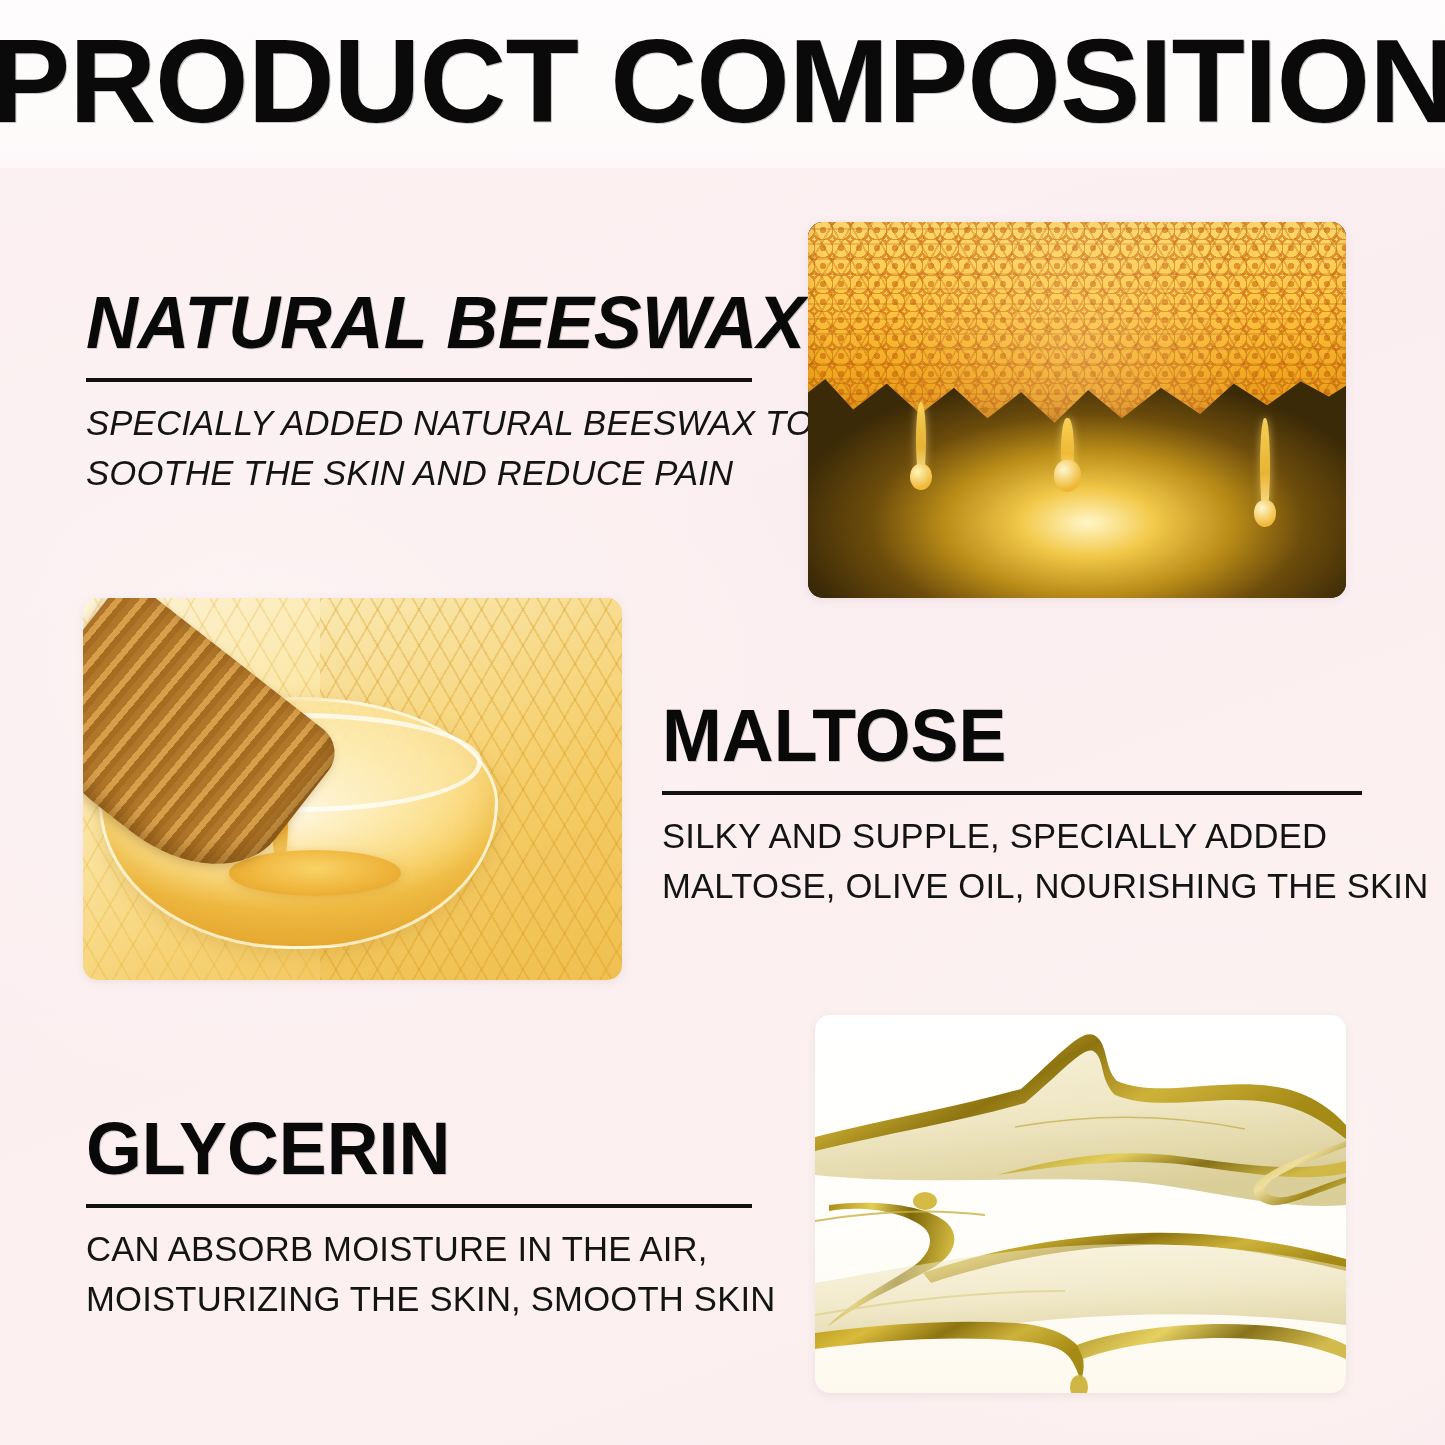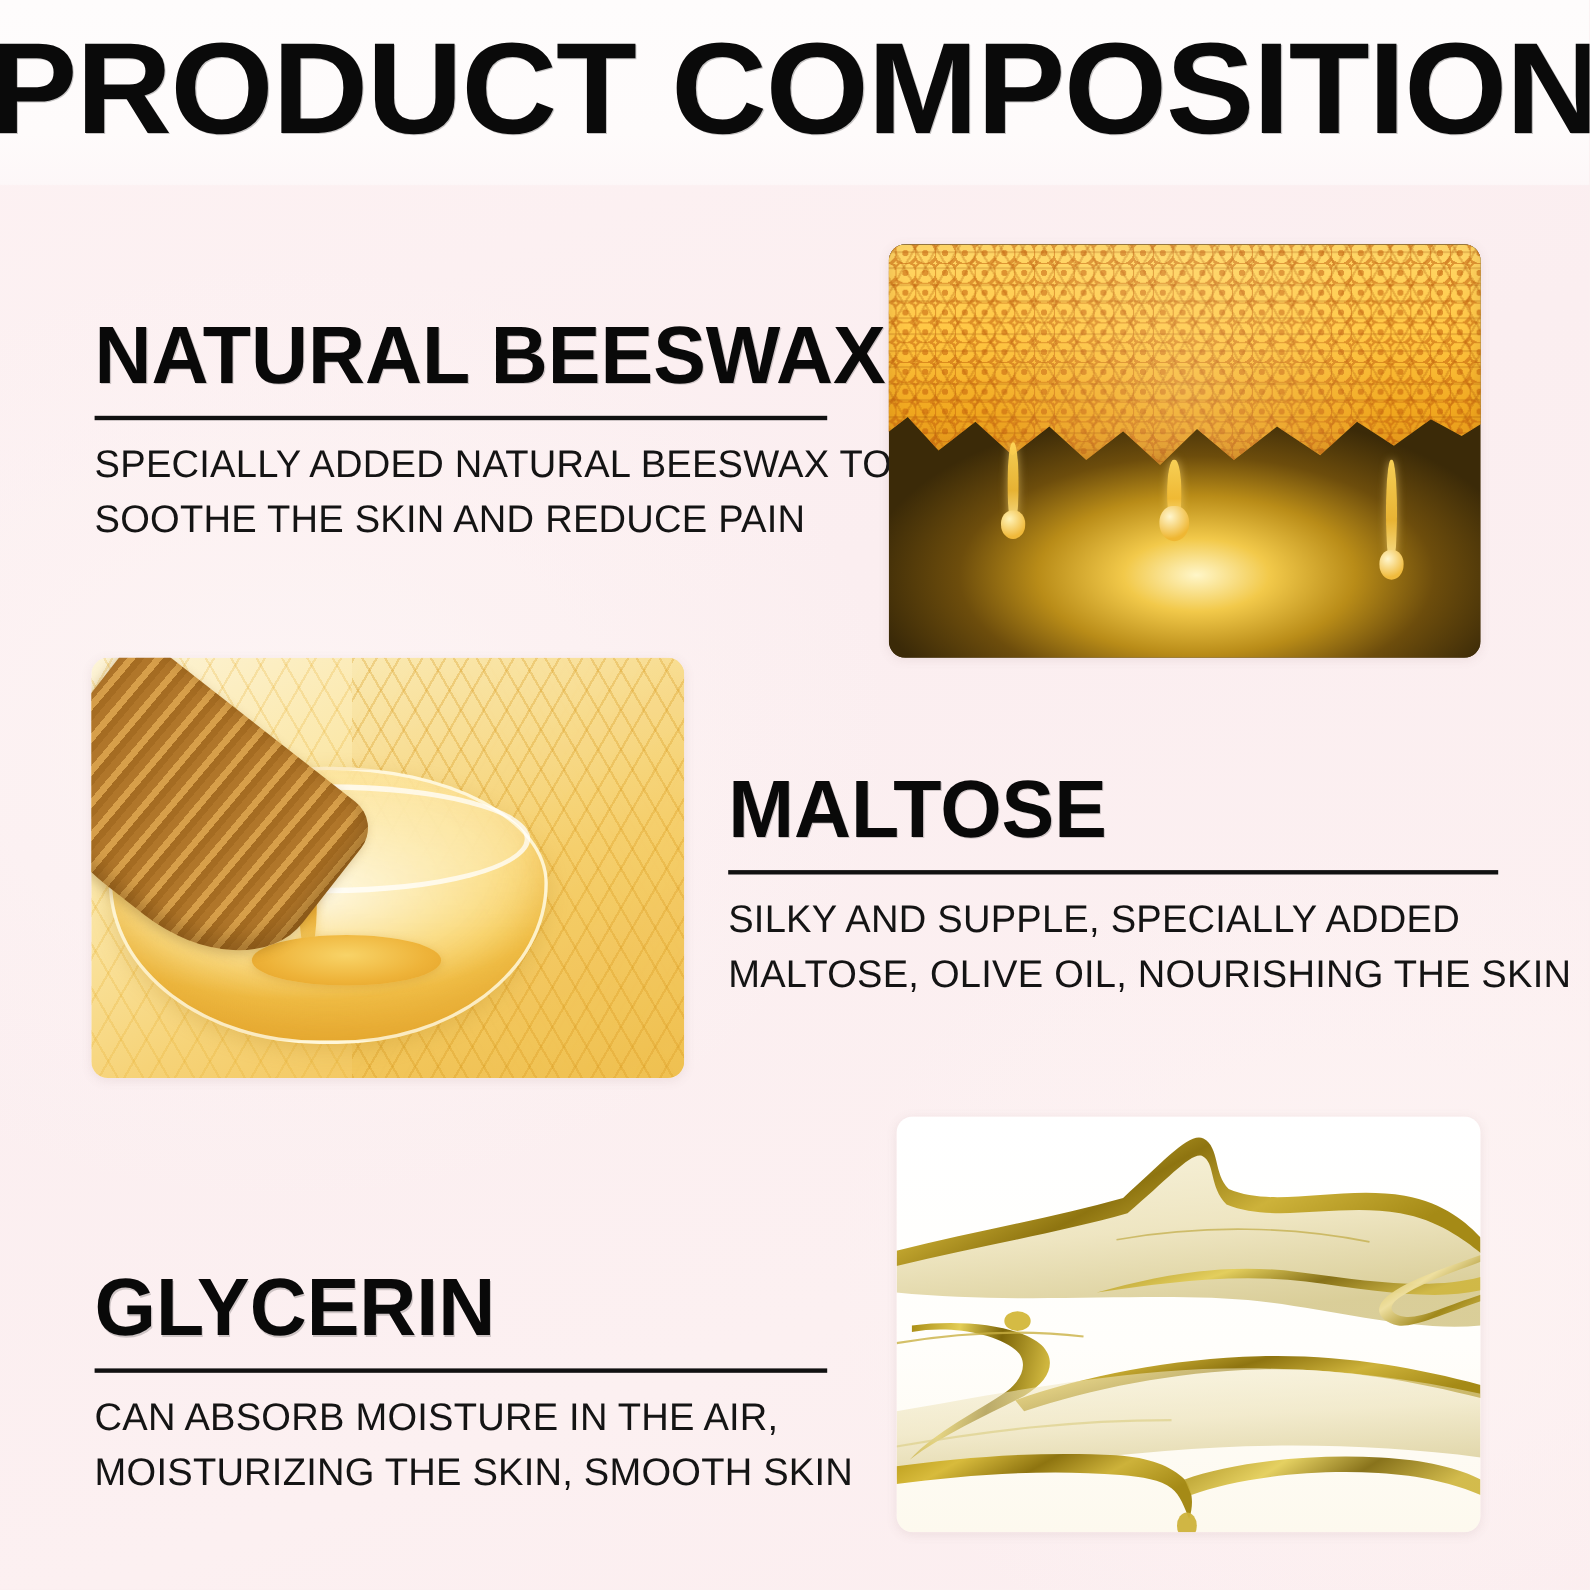--- a/index.html
+++ b/index.html
@@ -74,29 +74,29 @@
     line-height:1.42;
     color:#141414;
     letter-spacing:.2px;
     margin-top:16px;
     transform:scaleX(.99);
     transform-origin:left top;
   }
   .block-body span { display:block; white-space:nowrap; }
 
   
-  #block-beeswax { left:86px; top:286px; width:666px; }
+  #block-beeswax { left:86px; top:286px; width:666px;font-style:italic; }
   #block-beeswax .block-heading { font-size:74px; }
 
   
   #block-maltose { left:662px; top:699px; width:700px; }
   #block-maltose .block-heading { font-size:74px; }
 
   
-  #block-glycerin { left:86px; top:1112px; width:666px;margin-top:40px; }
+  #block-glycerin { left:86px; top:1112px; width:666px; }
   #block-glycerin .block-heading { font-size:74px; }
 
   
   .photo {
     position:absolute;
     border-radius:15px;
     overflow:hidden;
     box-shadow:0 2px 10px rgba(120,90,90,.10);
   }
 

